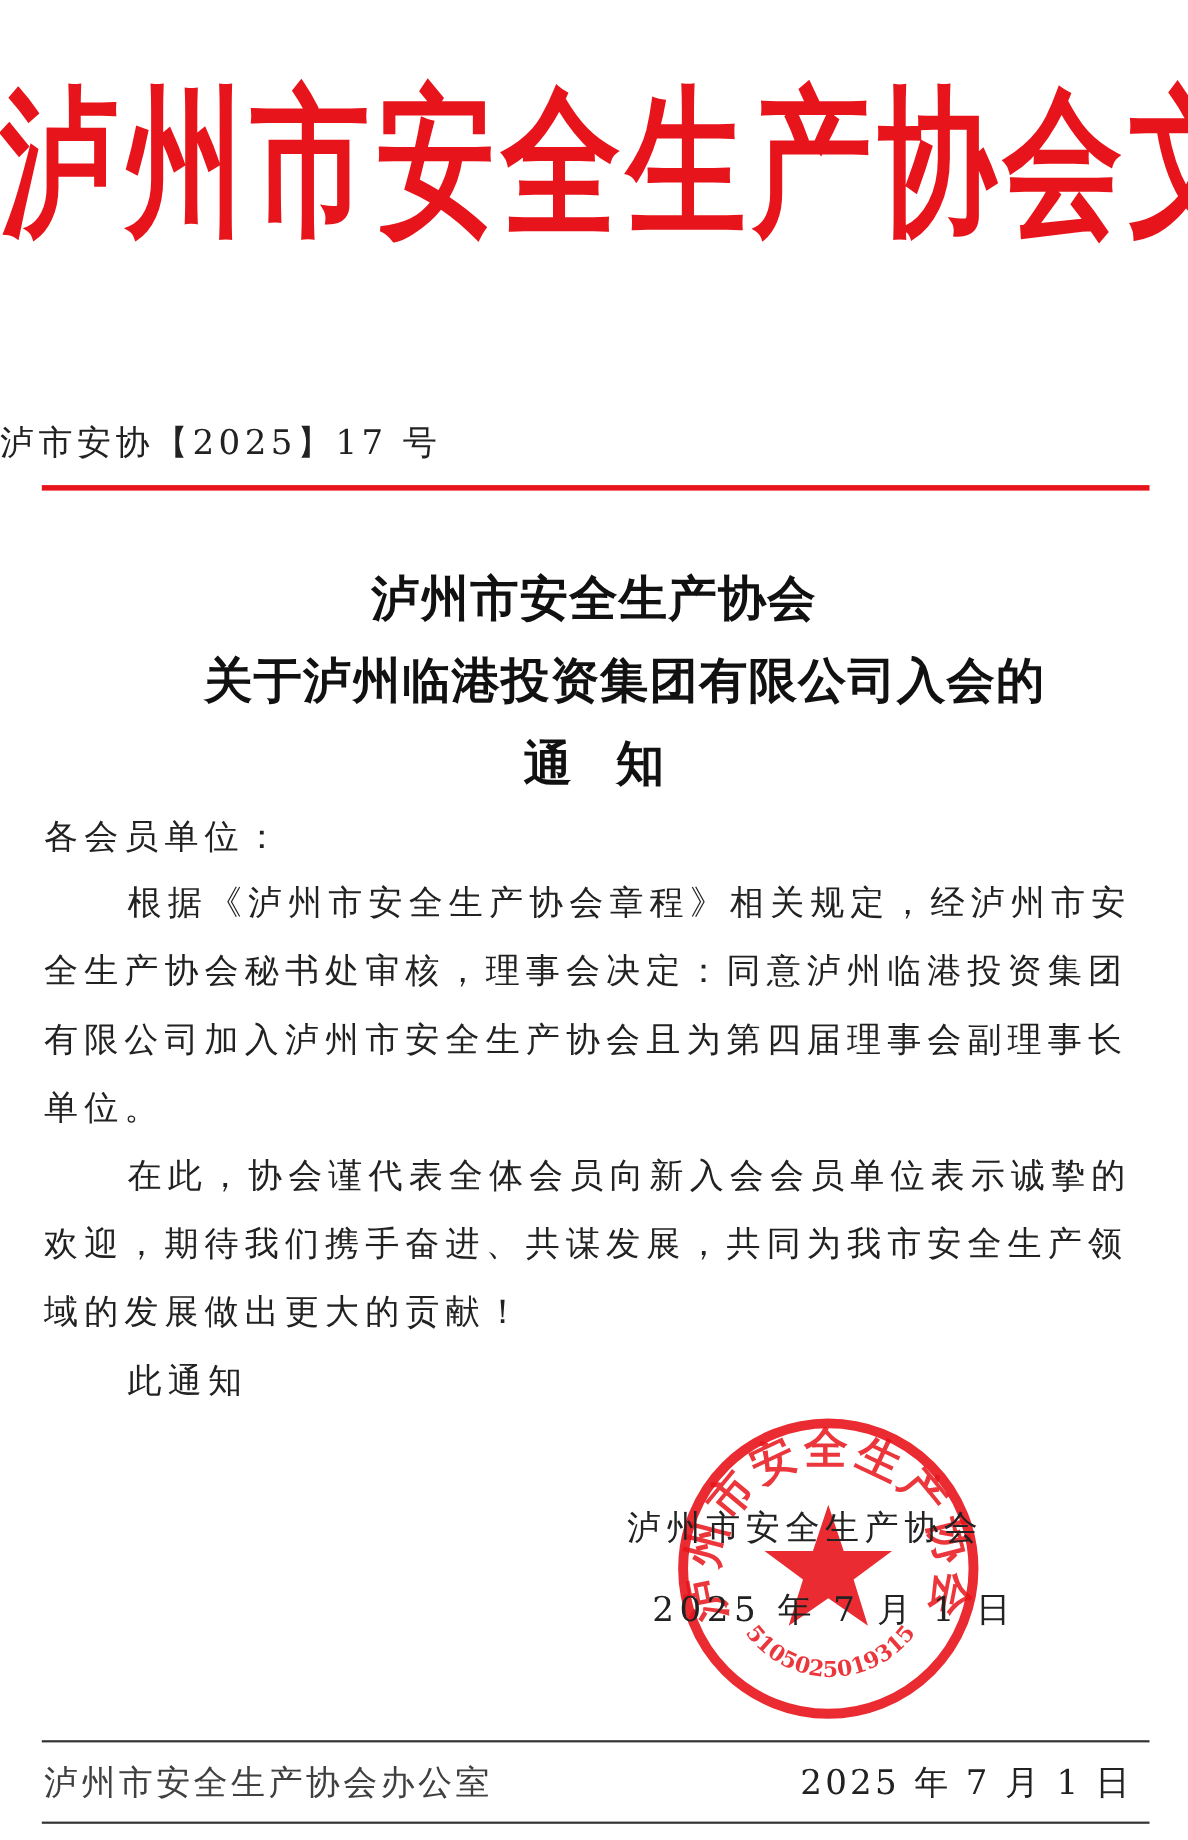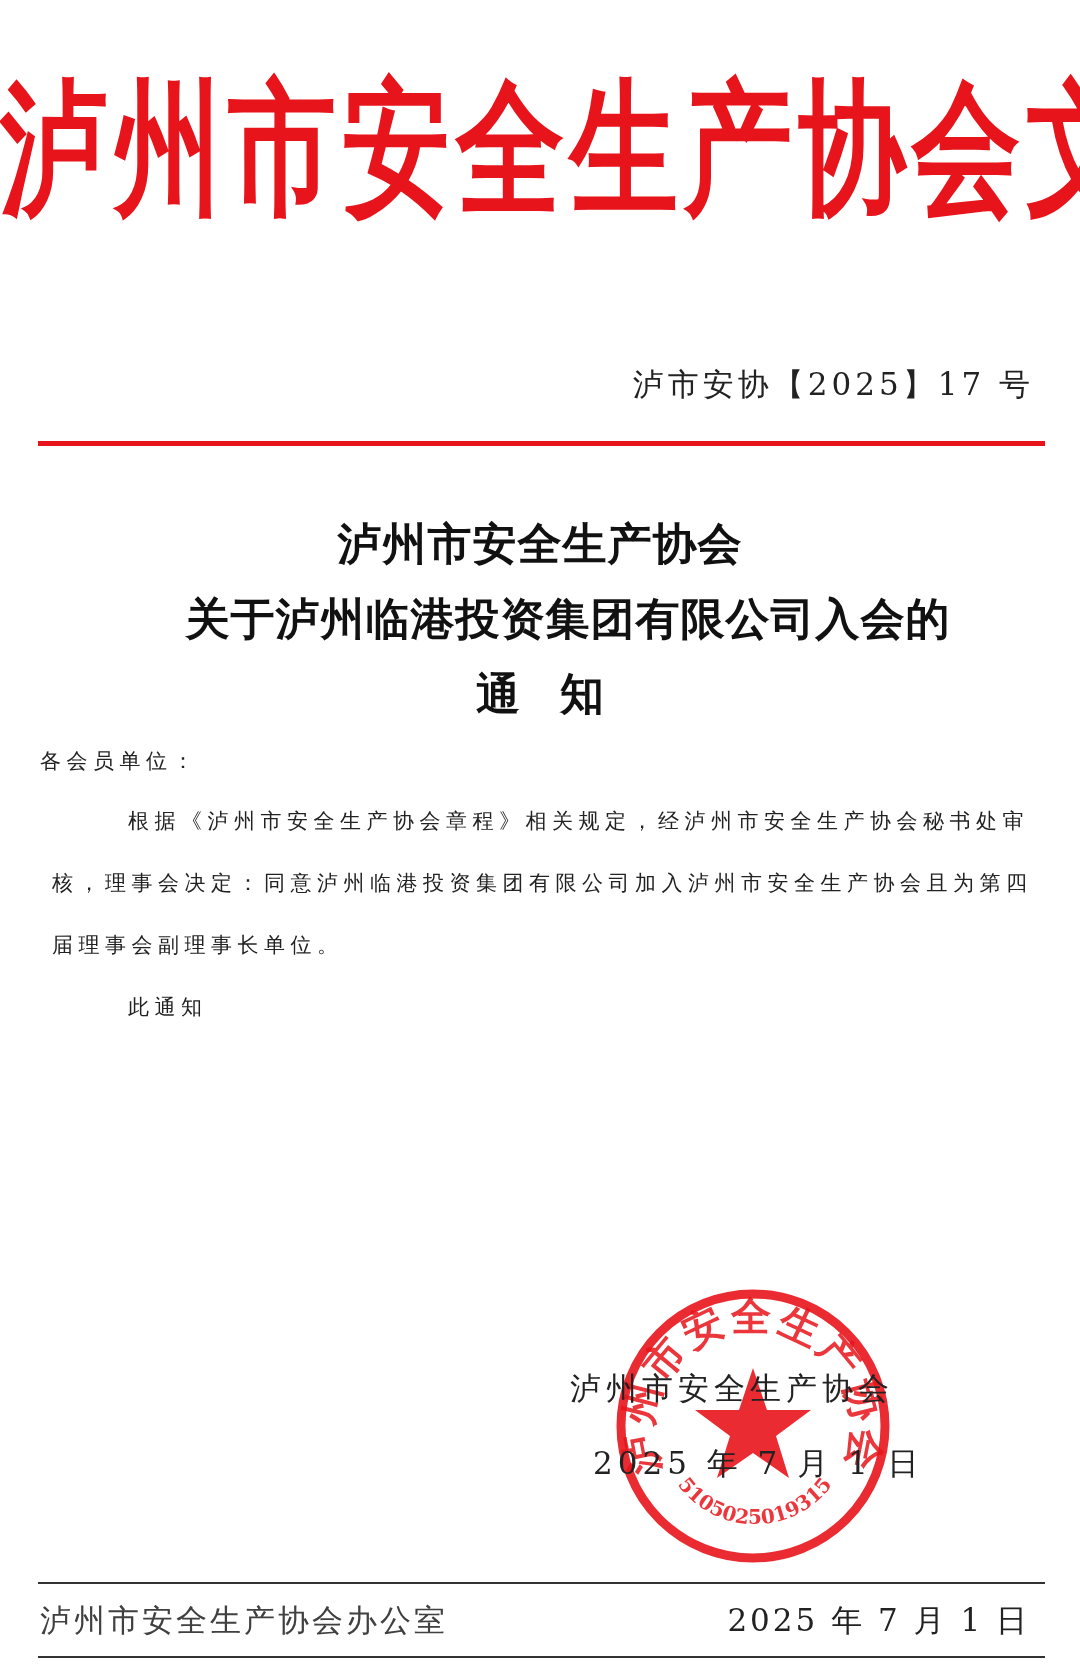--- a/index.html
+++ b/index.html
@@ -3,33 +3,33 @@
 <meta charset="utf-8">
 <style>
   html, body { margin: 0; padding: 0; background: #ffffff; }
   body { width: 1080px; height: 1673px; position: relative; overflow: hidden;
          font-family: "DejaVu Serif", "Liberation Serif", serif; color: #1a1a1a; }
   .abs { position: absolute; }
   .masthead { left: 0; width: 1080px; top: 58px; height: 180px; text-align: center;
               color: #e8141b; font-family: "DejaVu Serif", "Liberation Serif", serif;
               font-size: 108px; font-weight: bold; letter-spacing: 6px; line-height: 180px;
               transform: scaleY(1.35); transform-origin: center; white-space: nowrap; }
-  .docno { left: 0; width: 1034px; top: 364px; text-align: right; font-size: 31px;
+  .docno { left: 0; width: 1034px; top: 382px; text-align: left; font-size: 31px;
            letter-spacing: 4px; color: #222; }
   .red-rule { left: 38px; width: 1007px; top: 441px; height: 5px; background: #e8141b; }
   .title { left: 0; width: 1080px; text-align: center; font-weight: bold; font-size: 44px;
            color: #111; letter-spacing: 1px; white-space: nowrap; }
   .t1 { top: 515px; }
   .t2 { top: 590px; margin-left: 28px; }
   .t3 { top: 665px; letter-spacing: 40px; padding-left: 40px; box-sizing: border-box; }
-  .body-text { left: 40px; width: 1005px; font-size: 21px; letter-spacing: 5.5px;
+  .body-text { left: 40px; width: 1005px; font-size: 31px; letter-spacing: 5.5px;
                line-height: 62px; color: #222; }
   .salute { top: 730px; }
   .para { text-indent: 76px; margin: 0; }
-  .p-wrap { top: 790px; margin-left: 12px; }
+  .p-wrap { top: 790px; }
   .stamp { left: 612px; top: 1285px; width: 282px; height: 282px; }
   .sig { left: 570px; top: 1368px; font-size: 31px; letter-spacing: 5px; color: #222; white-space: nowrap; }
   .sigdate { left: 593px; top: 1443px; font-size: 31px; letter-spacing: 5px; color: #222; white-space: nowrap; }
   .rule-top { left: 38px; width: 1007px; top: 1582px; height: 2px; background: #333; }
   .rule-bot { left: 38px; width: 1007px; top: 1656px; height: 2px; background: #333; }
   .foot-left { left: 40px; top: 1600px; font-size: 31px; letter-spacing: 3px; color: #404040; white-space: nowrap; }
   .foot-right { right: 50px; top: 1600px; font-size: 31px; letter-spacing: 3px; color: #222; white-space: nowrap; }
 </style>
 </head>
 <body>
@@ -41,20 +41,21 @@
 <div class="abs red-rule"></div>
 
 <div class="abs title t1">泸州市安全生产协会</div>
 <div class="abs title t2">关于泸州临港投资集团有限公司入会的</div>
 <div class="abs title t3">通知</div>
 
 <div class="abs body-text salute">各会员单位：</div>
 
 <div class="abs body-text p-wrap">
   <p class="para">根据《泸州市安全生产协会章程》相关规定，经泸州市安全生产协会秘书处审核，理事会决定：同意泸州临港投资集团有限公司加入泸州市安全生产协会且为第四届理事会副理事长单位。</p>
+  <p class="para">在此，协会谨代表全体会员向新入会会员单位表示诚挚的欢迎，期待我们携手奋进、共谋发展，共同为我市安全生产领域的发展做出更大的贡献！</p>
   <p class="para">此通知</p>
 </div>
 
 <svg class="abs stamp" viewBox="0 0 282 282">
   <defs>
     <path id="topArc" d="M 46 176 A 100 100 0 1 1 236 176"></path>
     <path id="botArc" d="M 66 200 A 95 95 0 0 0 220 200"></path>
   </defs>
   <circle cx="141" cy="141" r="132" fill="none" stroke="#e8141b" stroke-width="9" opacity="0.9"></circle>
   <text font-family="'DejaVu Serif', serif" font-size="40" font-weight="bold" fill="#e8141b" opacity="0.85" letter-spacing="4">

